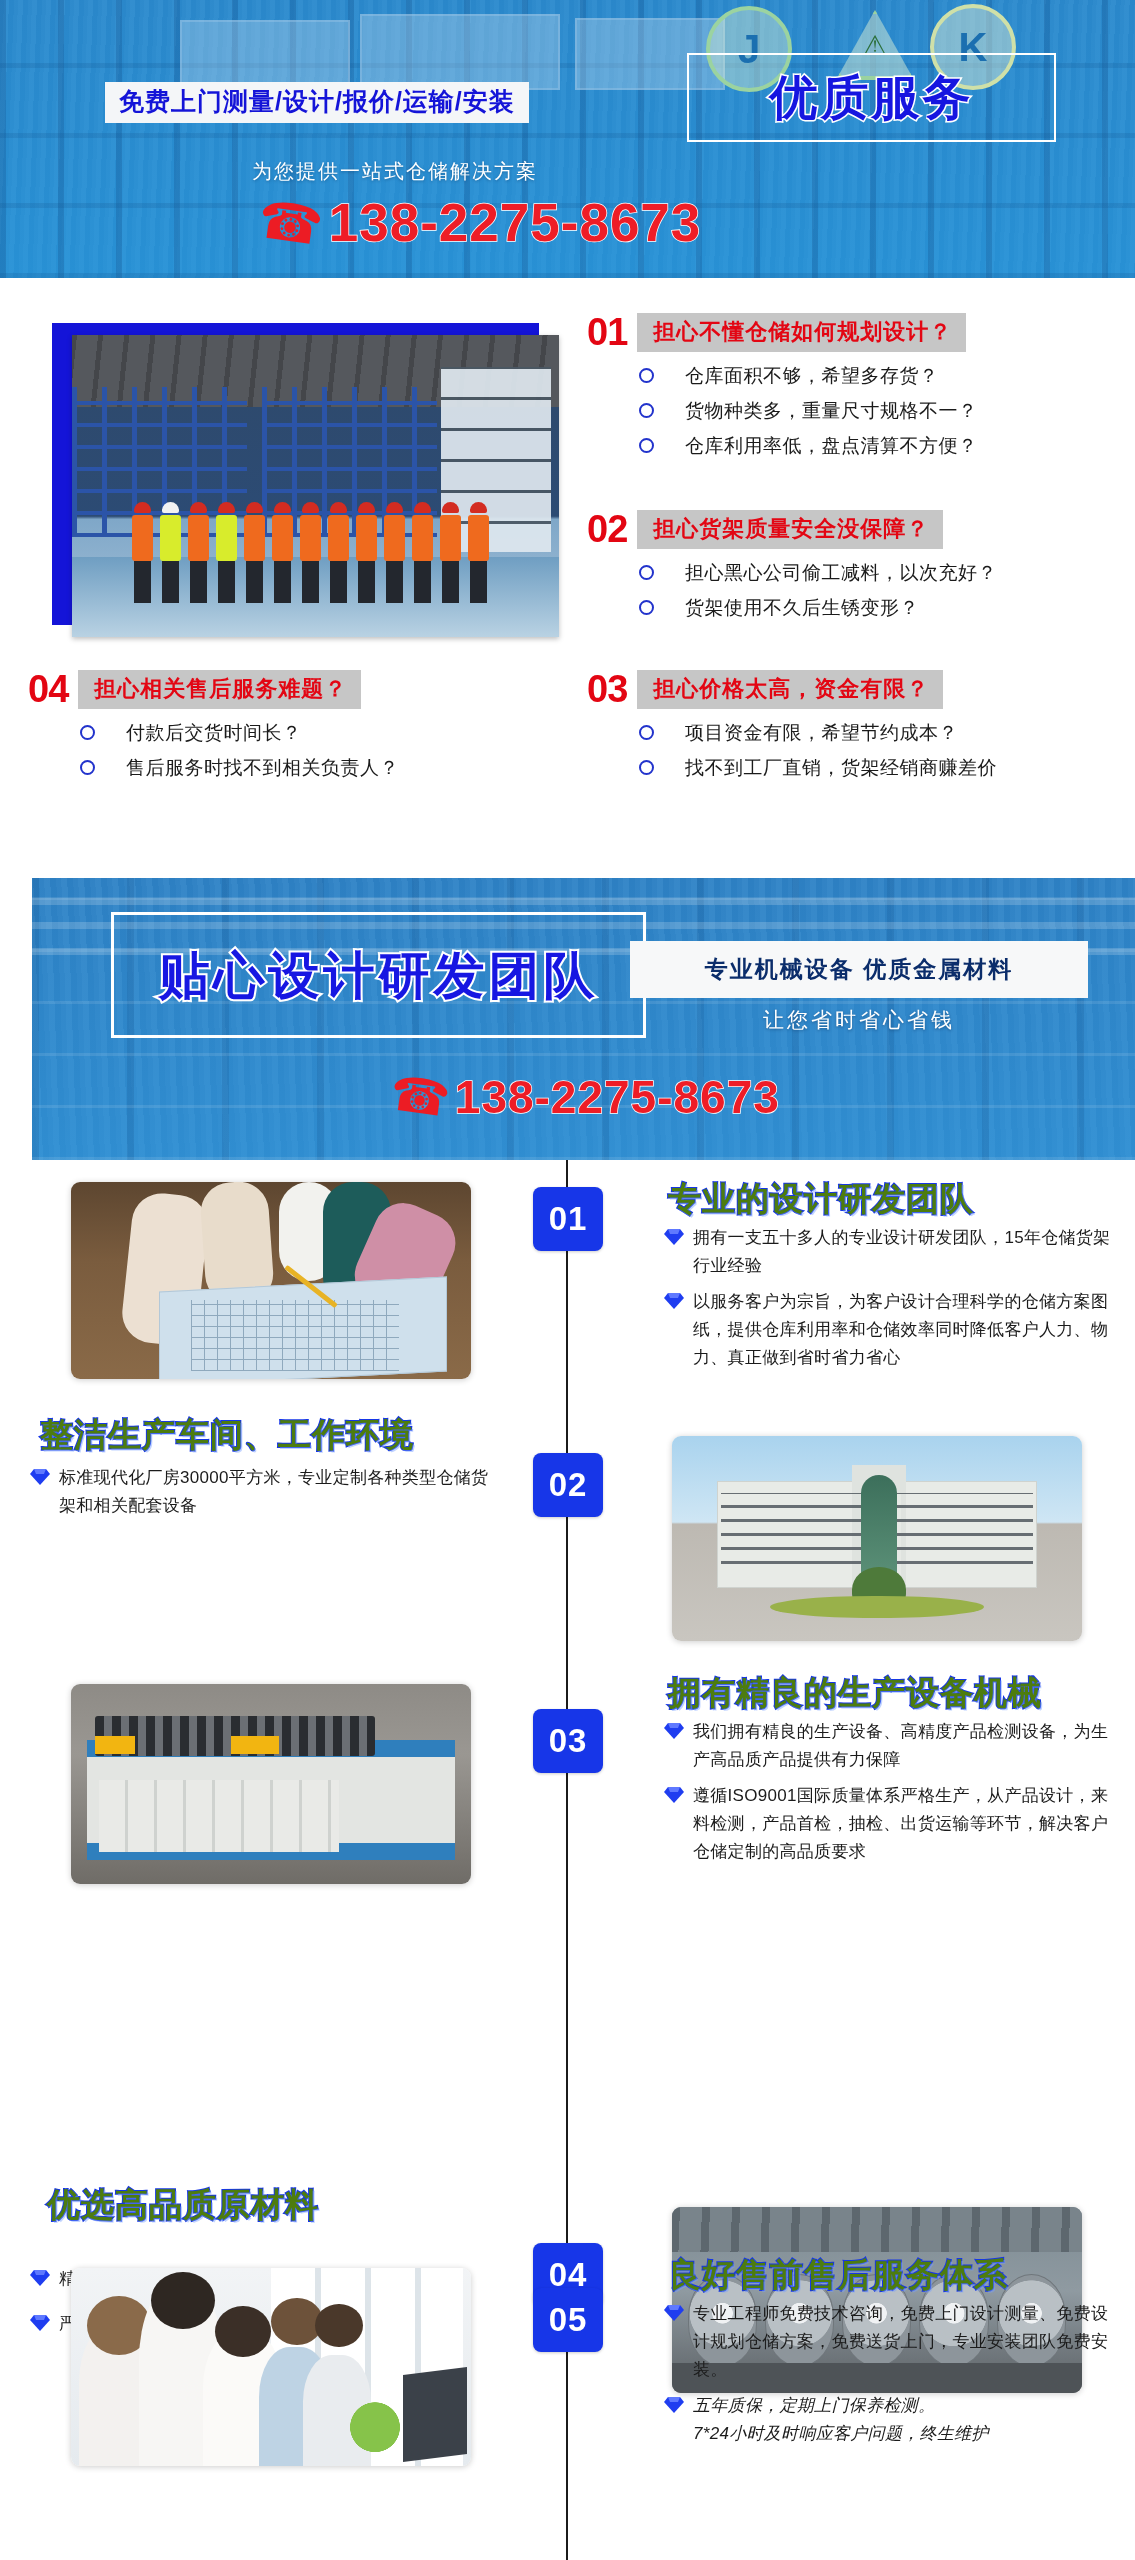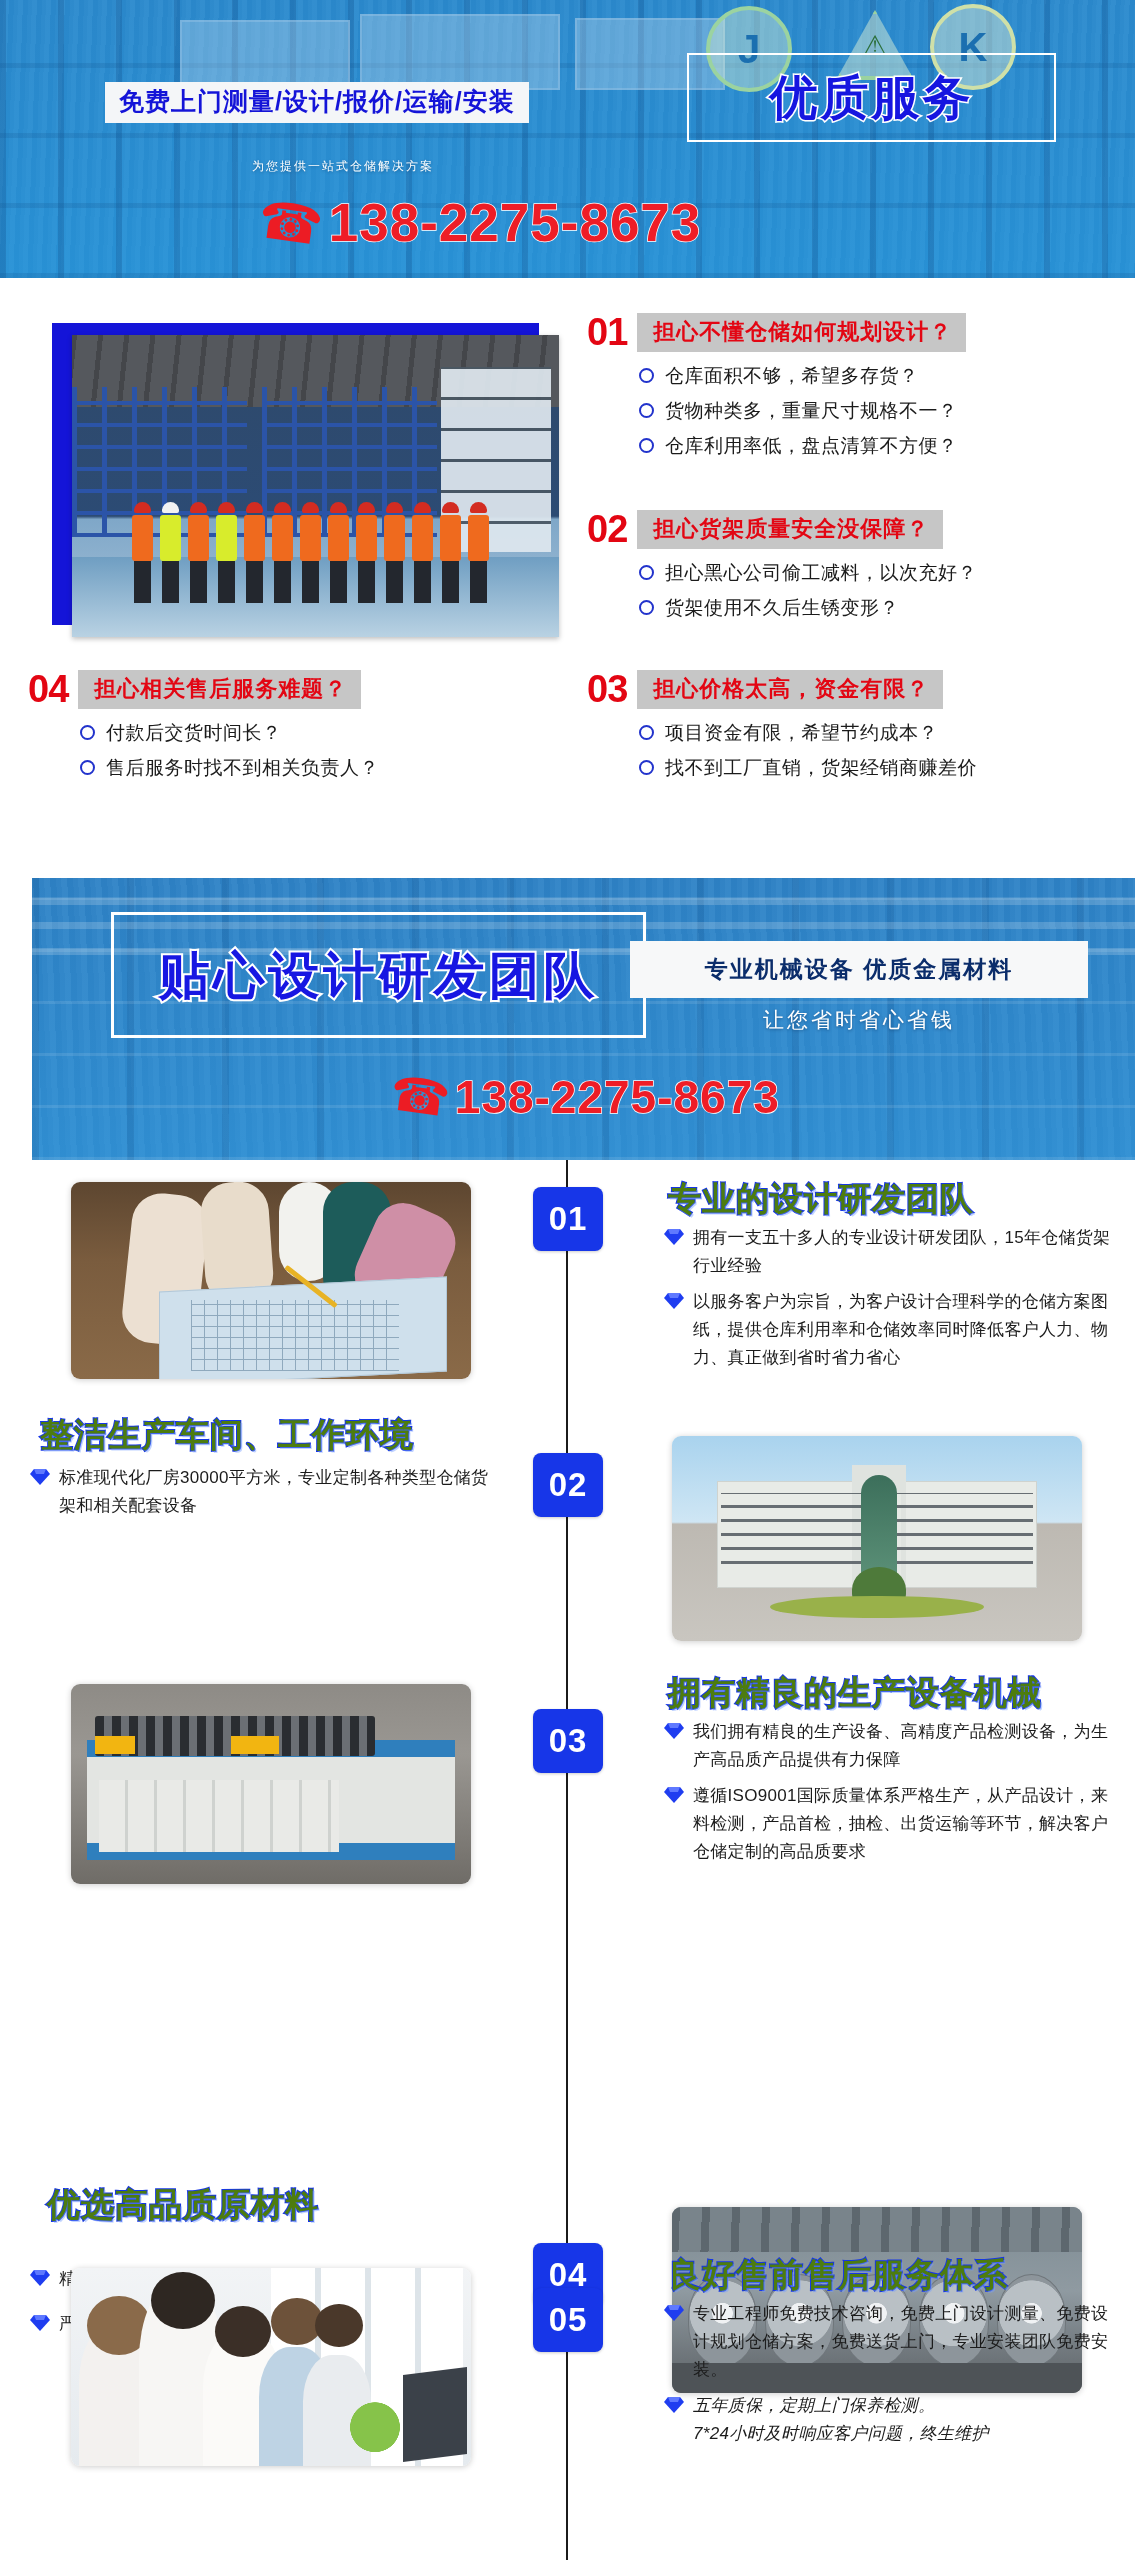--- a/index.html
+++ b/index.html
@@ -37,21 +37,21 @@
   .bt-right-box{
     position:absolute; left:687px; top:53px; width:369px; height:89px;
     border:2px solid #ffffff; display:flex; align-items:center; justify-content:center;
   }
   .bt-right-box span{
     font-size:48px; font-weight:bold; color:#1616e0; line-height:1;
     -webkit-text-stroke:3px #ffffff; paint-order:stroke fill;
     letter-spacing:3px;
   }
   .bt-sub{
-    position:absolute; left:252px; top:158px; color:#ffffff; font-size:12px; letter-spacing:2px;
+    position:absolute; left:252px; top:158px; color:#ffffff; font-size:20px; letter-spacing:2px;
     text-shadow:0 1px 3px rgba(0,40,80,.4);
   }
   .bt-phone{
     position:absolute; left:258px; top:196px; display:flex; align-items:center; gap:6px;
   }
   .bt-phone .ph-icon{ color:#ec1c24; font-size:52px; line-height:1; transform:rotate(8deg) scaleX(-1); }
   .bt-phone .ph-num{
     font-size:53px; font-weight:bold; color:#ee1d26; letter-spacing:1px; line-height:1;
     -webkit-text-stroke:1.5px #ffffff; paint-order:stroke fill;
     font-family:"Liberation Sans","DejaVu Sans",sans-serif;
@@ -96,21 +96,21 @@
   .faq-head{ display:flex; align-items:center; }
   .faq-num{
     color:#e30613; font-size:38px; font-weight:bold; font-family:"Liberation Sans",sans-serif;
     line-height:1; margin-right:10px; letter-spacing:-1px;
   }
   .faq-q{
     background:#c6c6c6; color:#e30613; font-size:22px; font-weight:bold;
     padding:5px 14px 6px 16px; letter-spacing:1px; line-height:1.25; white-space:nowrap;
   }
   .faq-list{ margin-top:11px; padding-left:52px; }
-  .faq-li{ display:flex; align-items:center; margin-bottom:9px; }
+  .faq-li{ display:flex; align-items:center; margin-bottom:9px;gap:20px; }
   .faq-bullet{
     width:15px; height:15px; border:2px solid #2233cc; border-radius:50%;
     flex:0 0 auto; margin-right:11px;
   }
   .faq-li span{ font-size:19px; color:#1b1b1b; letter-spacing:.5px; white-space:nowrap; }
 
   
   .banner-mid{
     position:absolute; left:0; top:878px; width:1135px; height:282px;
     background:

